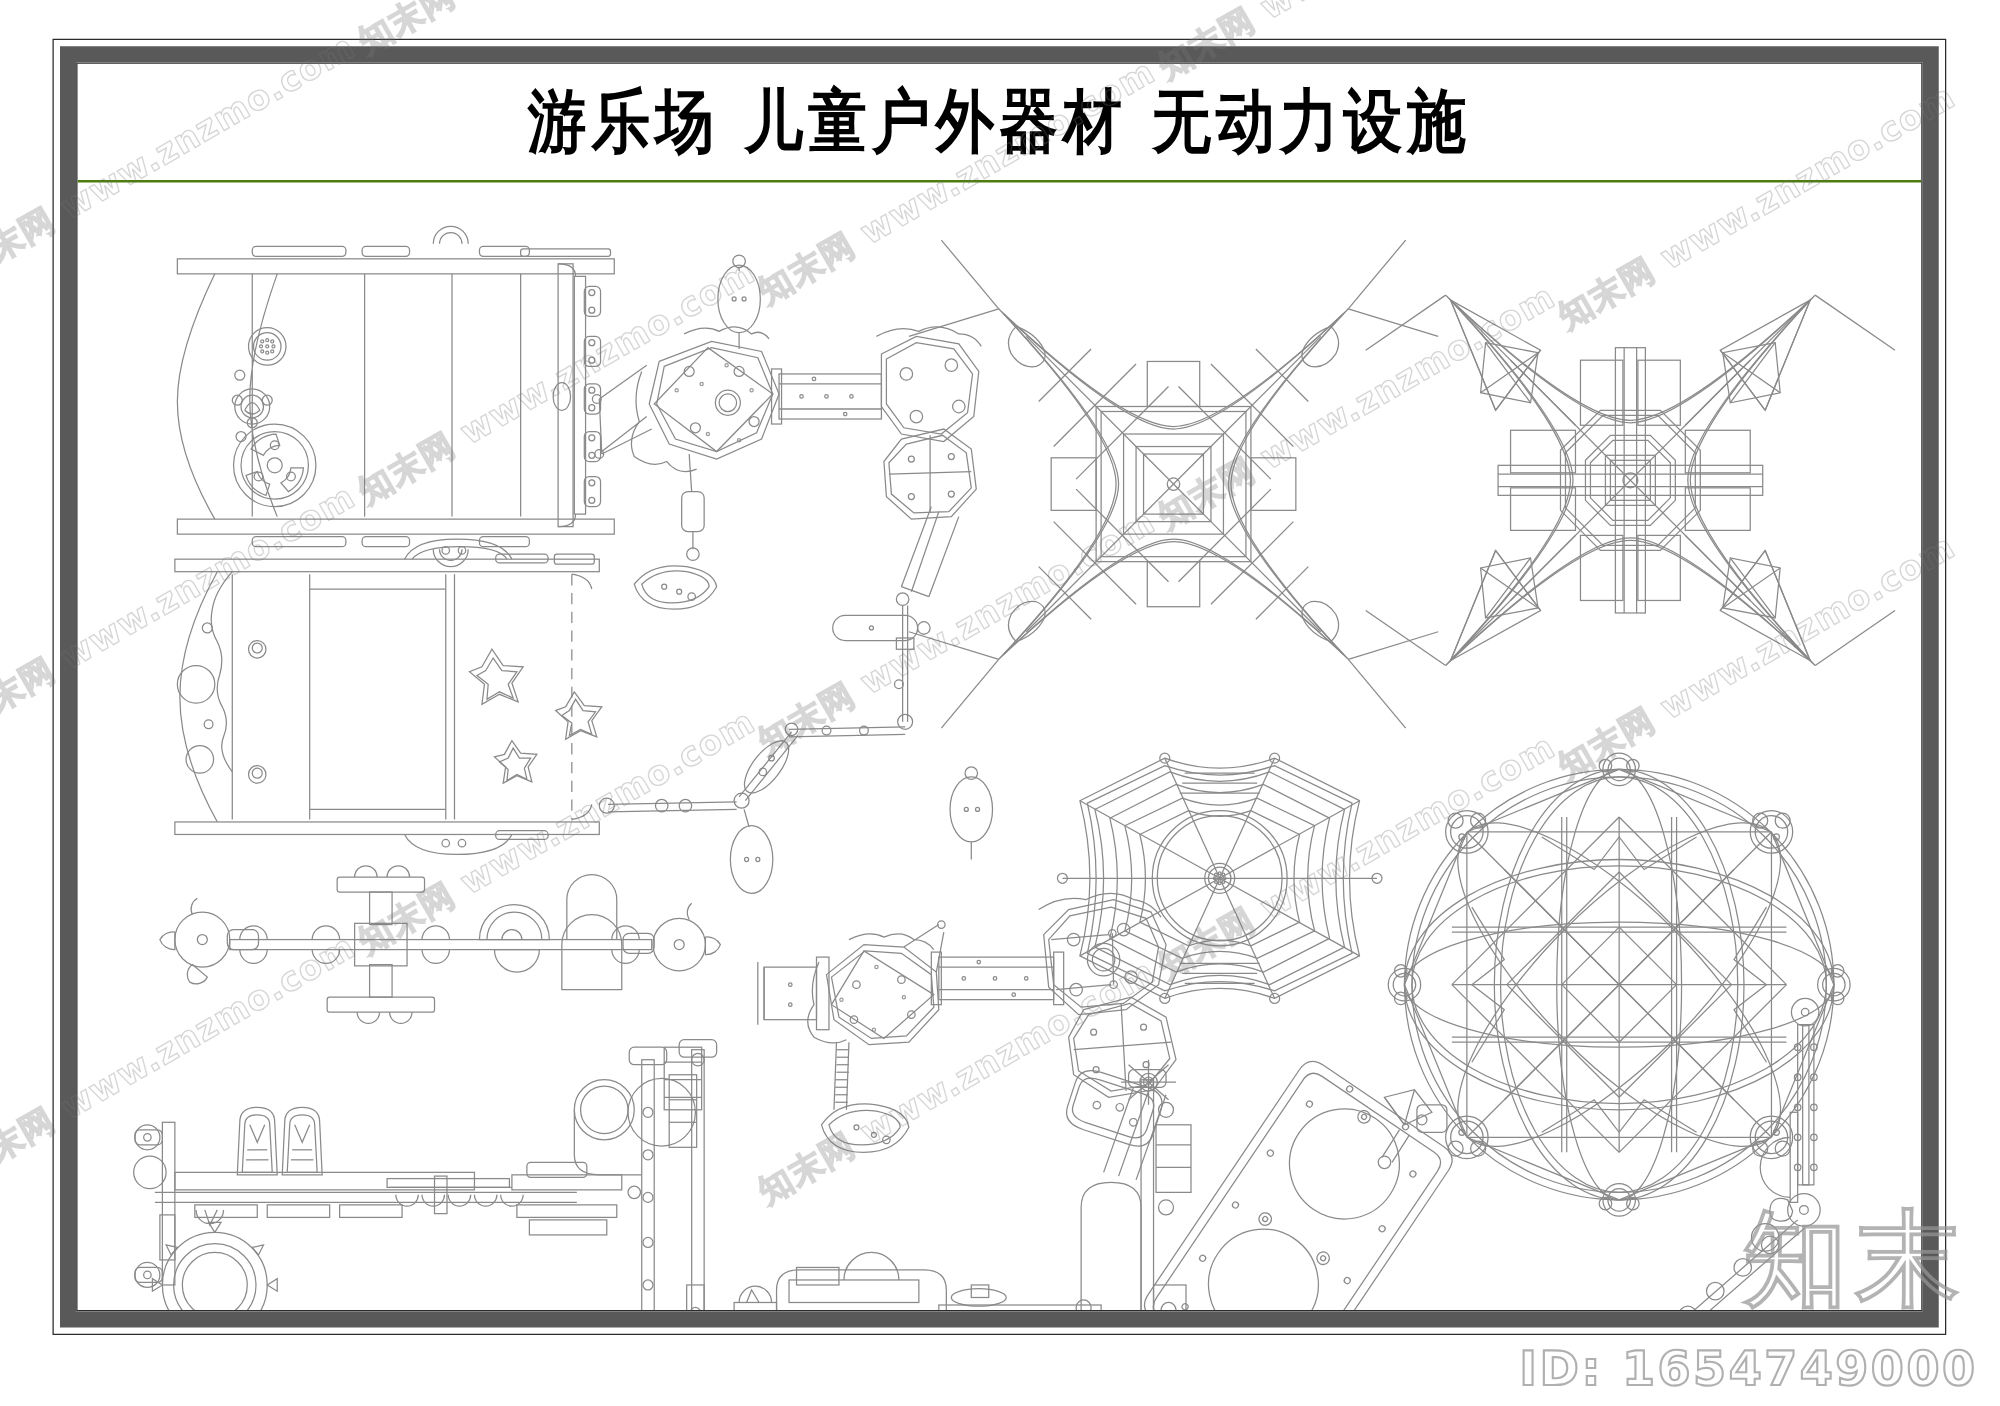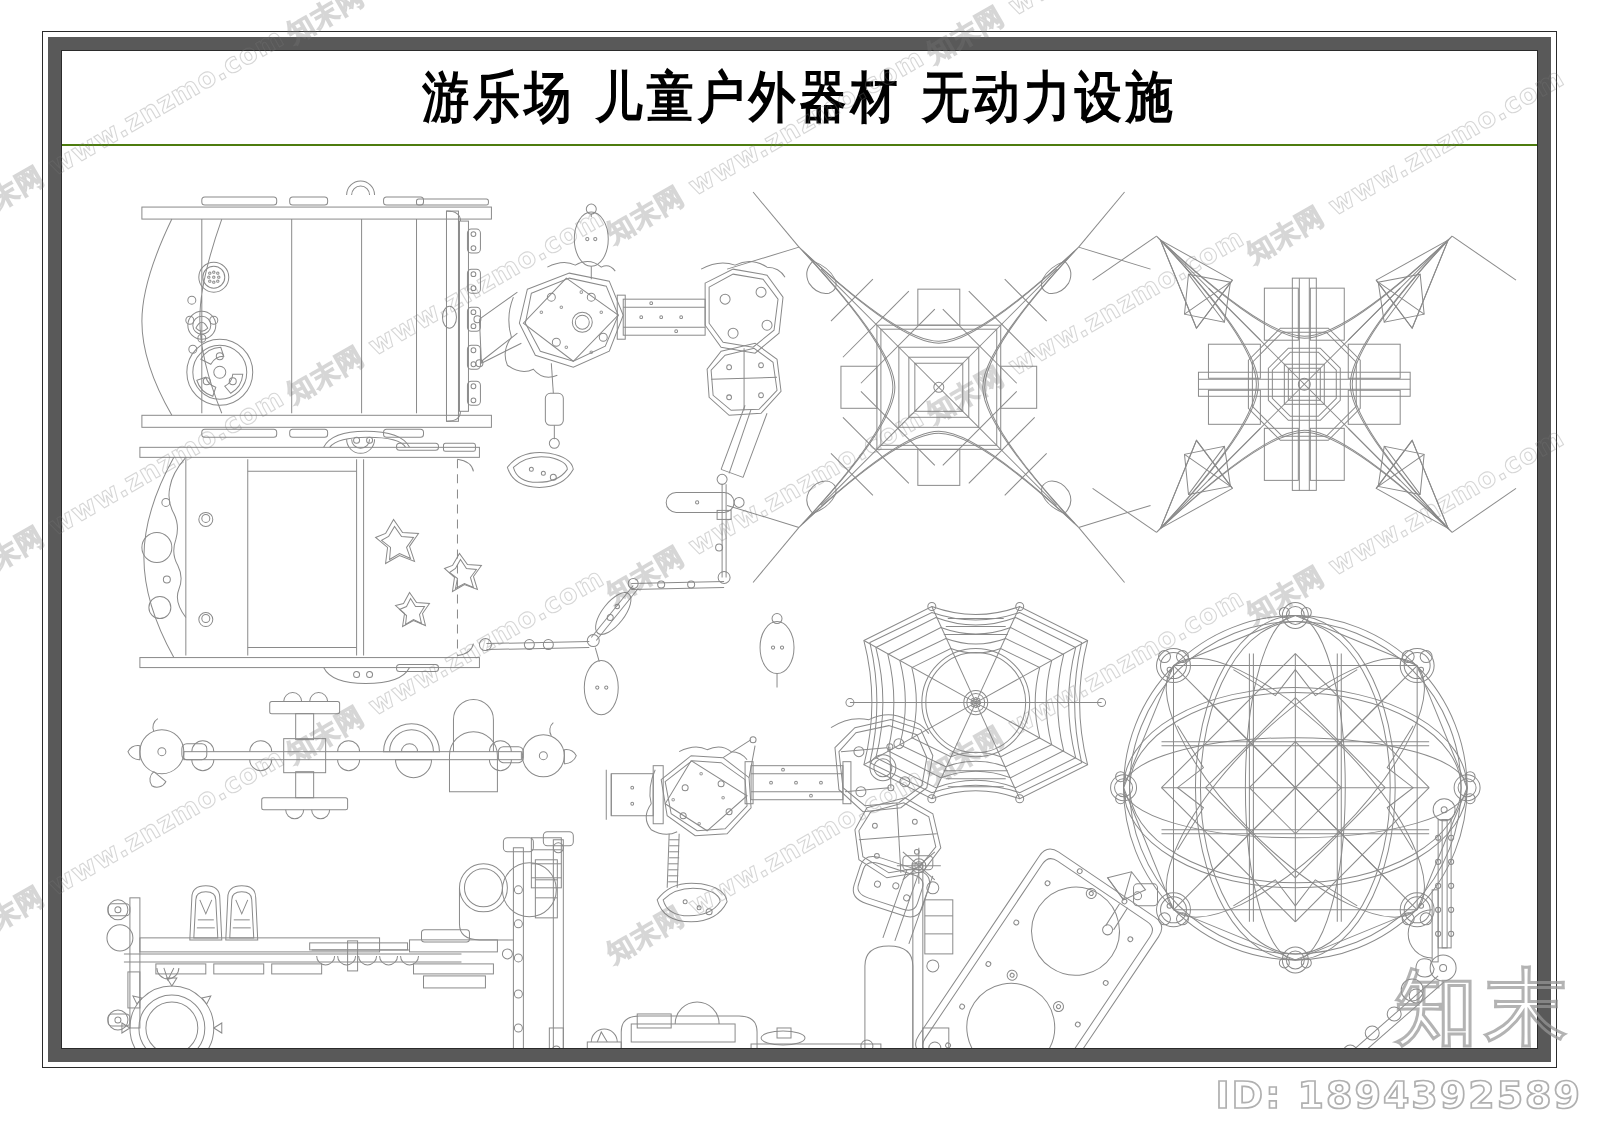--- a/index.html
+++ b/index.html
@@ -1154,15 +1154,15 @@
     <div class="wm-text" style="left:600px; top:940px;  transform:rotate(-30deg);">知末网 www.znzmo.com</div>
     <div class="wm-text" style="left:920px; top:40px;   transform:rotate(-30deg);">知末网 www.znzmo.com</div>
     <div class="wm-text" style="left:920px; top:400px;  transform:rotate(-30deg);">知末网 www.znzmo.com</div>
     <div class="wm-text" style="left:920px; top:760px;  transform:rotate(-30deg);">知末网 www.znzmo.com</div>
 
     <div class="wm-text" style="left:1240px;top:240px; transform:rotate(-30deg);">知末网 www.znzmo.com</div>
     <div class="wm-text" style="left:1240px;top:600px; transform:rotate(-30deg);">知末网 www.znzmo.com</div>
   </div>
 
   <div id="wm-logo-zhimo">知末</div>
-  <div id="wm-id">ID: 1894392589</div>
+  <div id="wm-id">ID: 1654749000</div>
 
 </div>
 
 </body></html>

